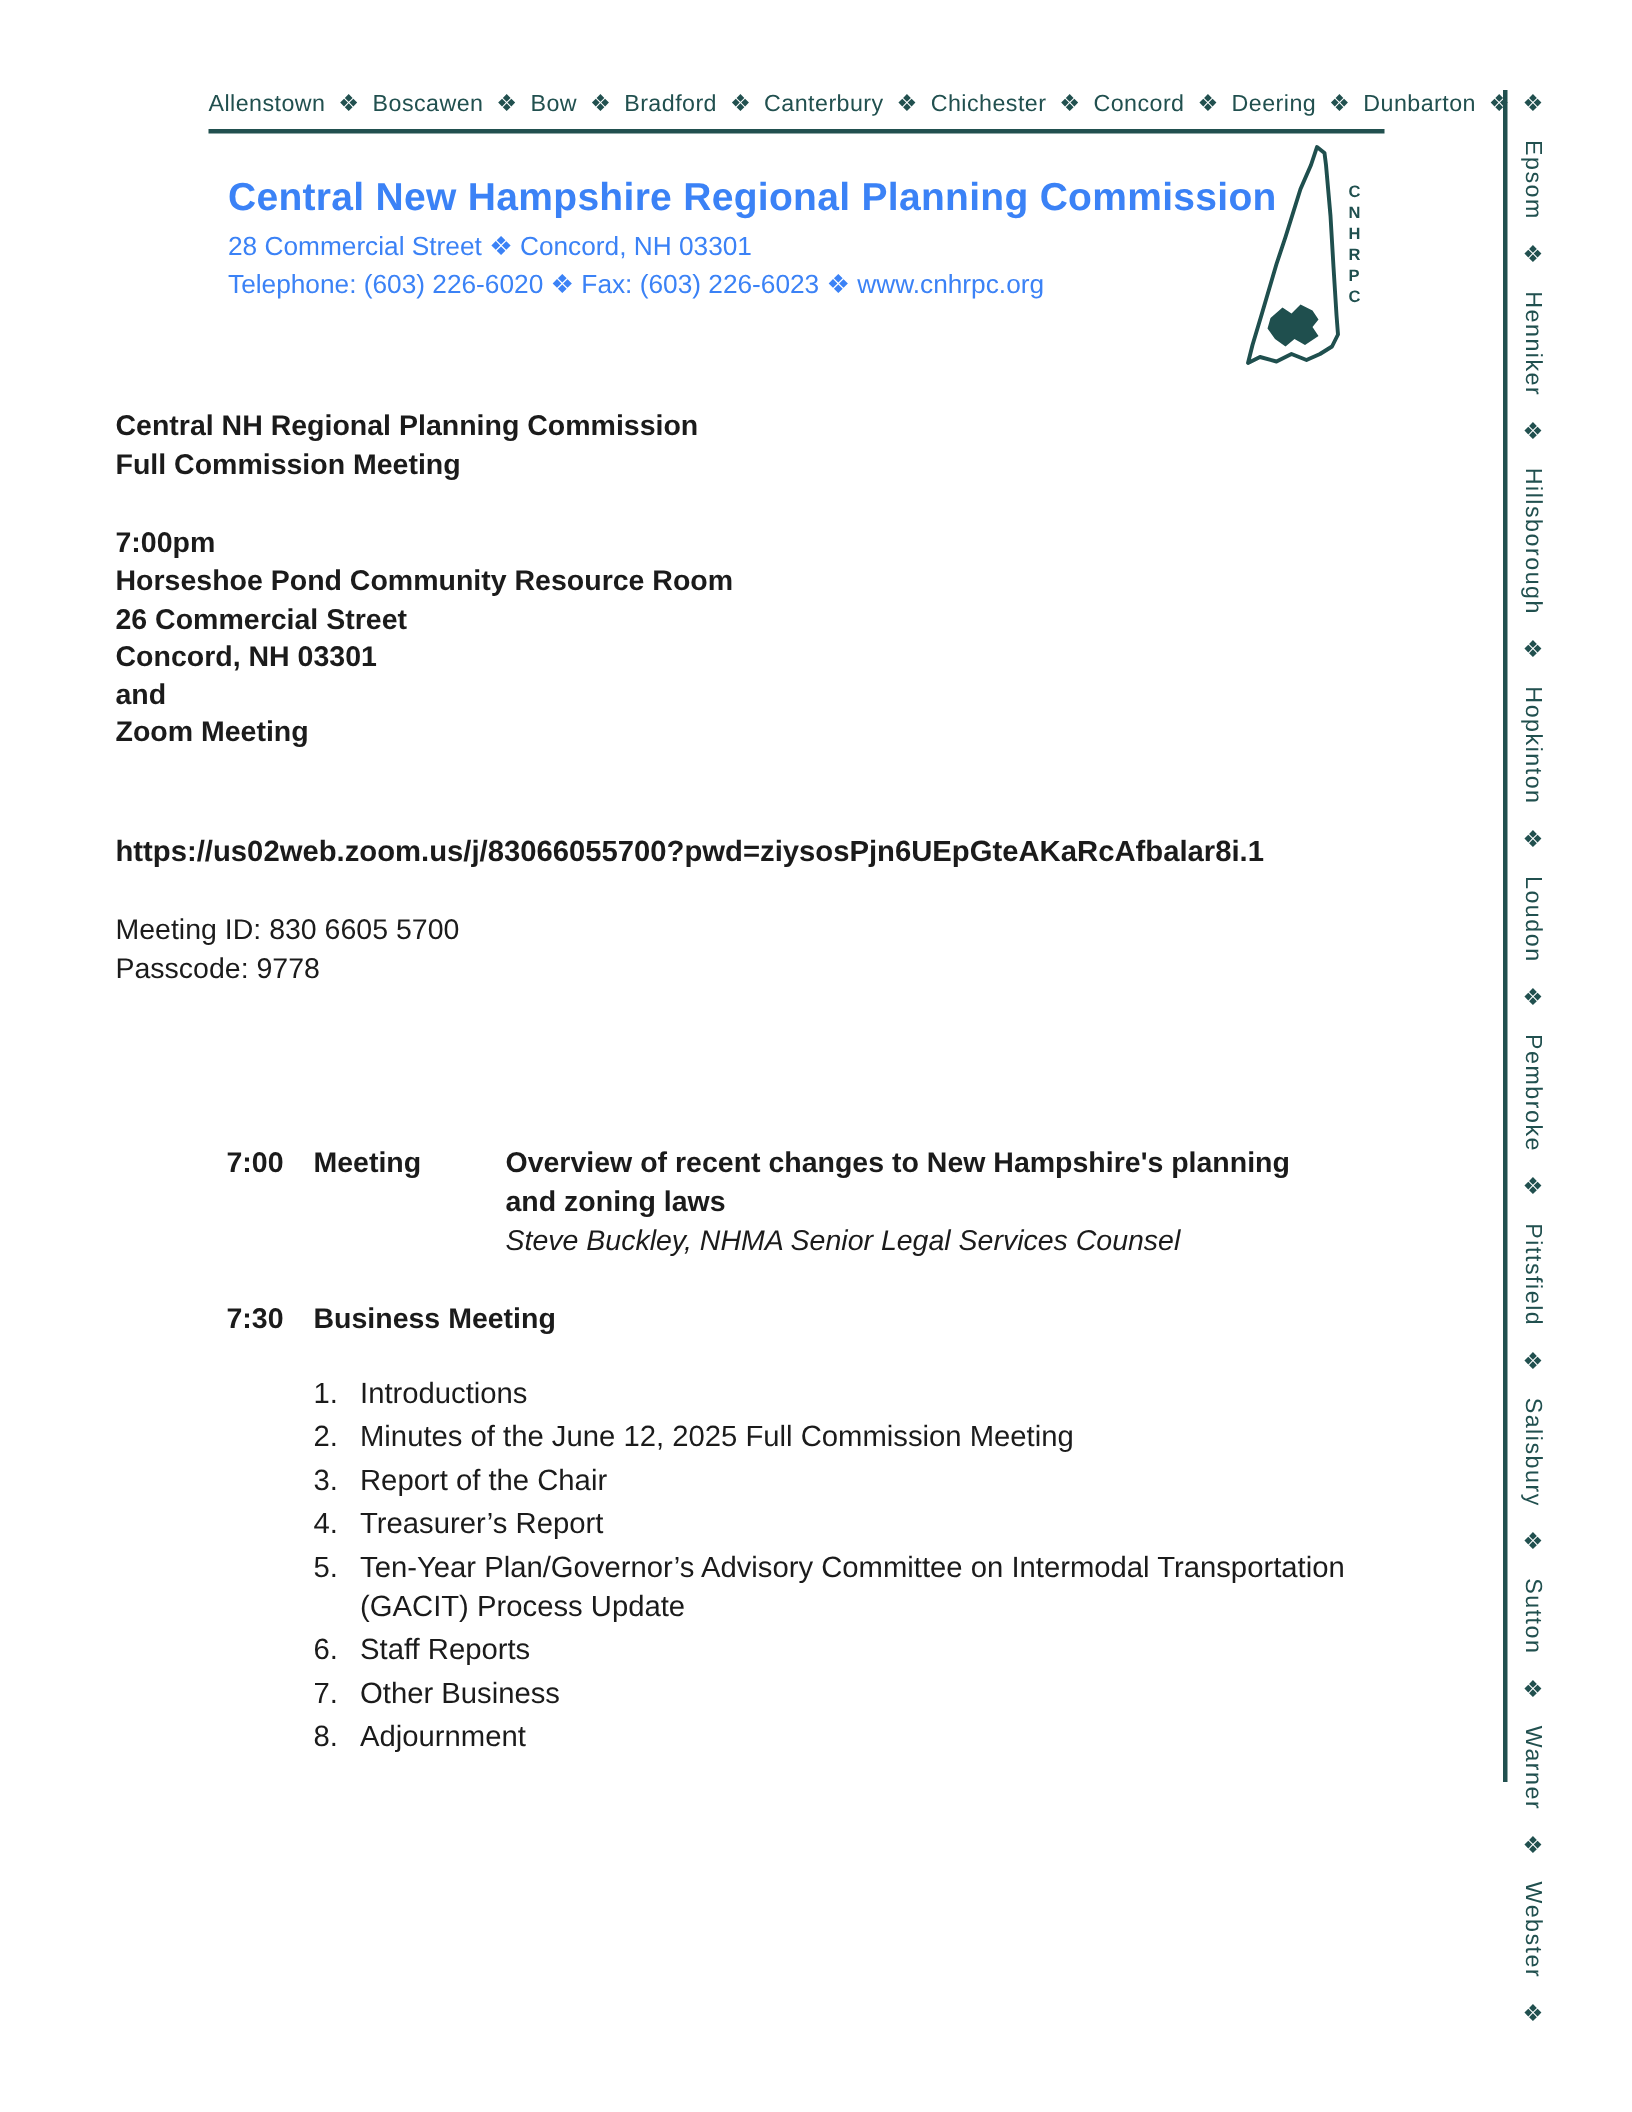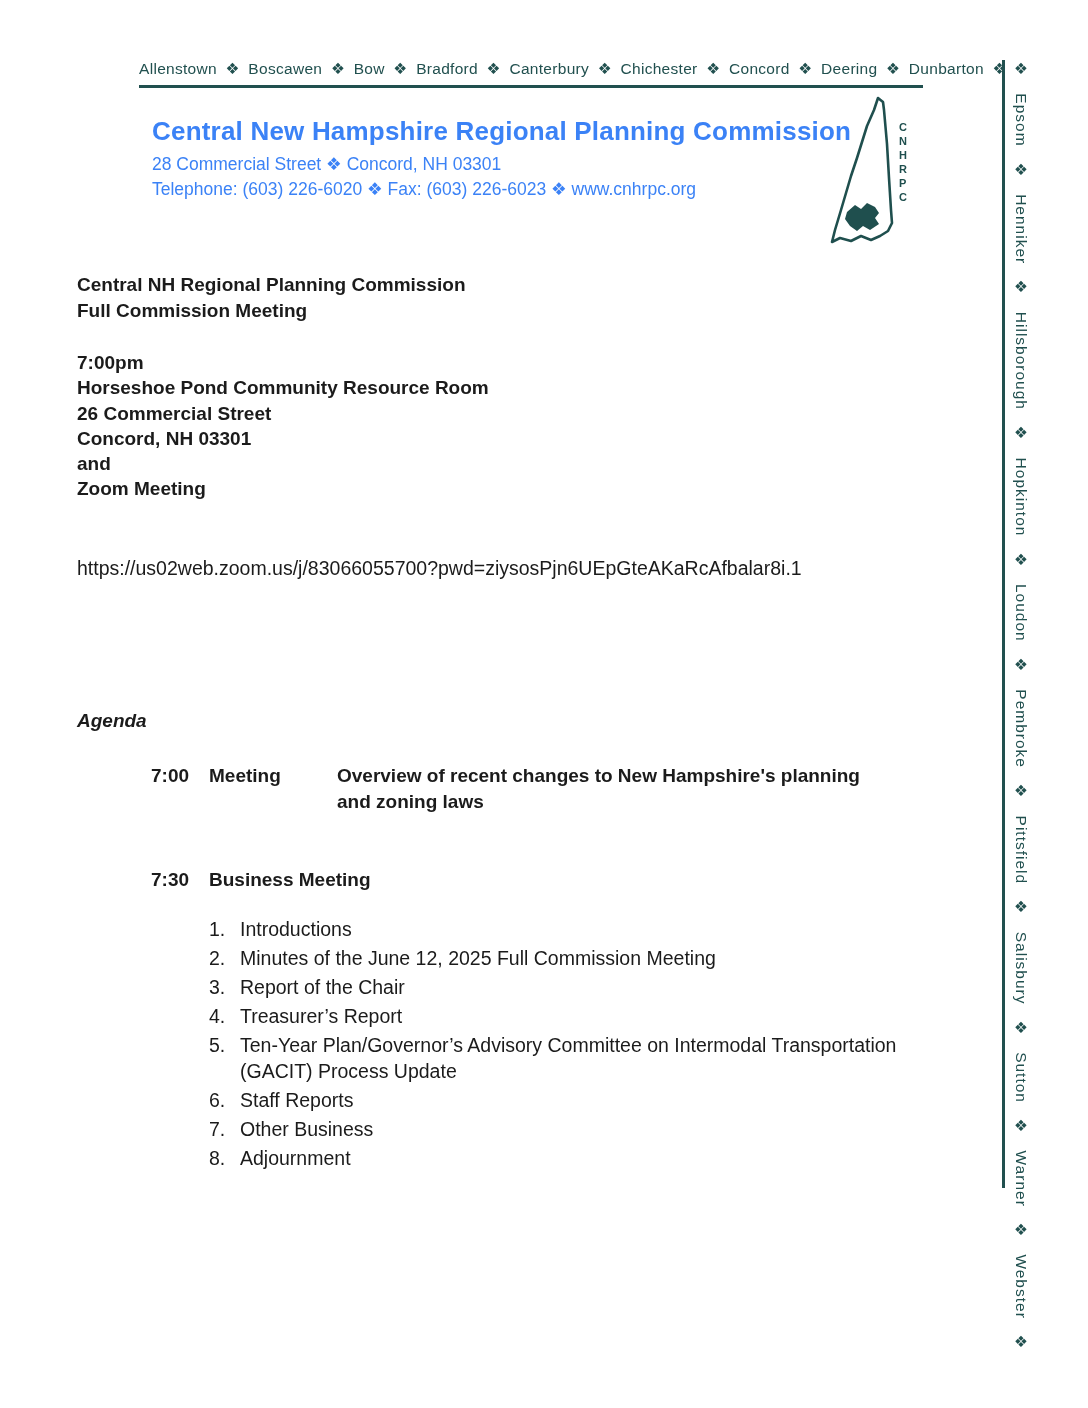--- a/index.html
+++ b/index.html
@@ -45,21 +45,21 @@
   .letterhead { position: absolute; left: 135px; top: 114px; color: #3b82f6; }
   .org-name { font-size: 26px; font-weight: bold; line-height: 34px; letter-spacing: 0.2px; }
   .org-address { font-size: 17.5px; line-height: 25px; margin-top: 4px; }
   .org-contact { font-size: 17.5px; line-height: 25px; }
   .logo { position: absolute; left: 800px; top: 92px; width: 115px; height: 165px; }
 
   
   .centered { position: absolute; left: 60px; width: 970px; text-align: left; }
   .title-block { top: 272px; font-size: 19px; font-weight: bold; line-height: 26px; }
   .when-where { top: 350px; font-size: 19px; font-weight: bold; line-height: 25.3px; }
-  .zoom-url { top: 557px; font-size: 19.5px; font-weight: normal; }
+  .zoom-url { top: 557px; font-size: 19.5px; font-weight: bold; }
   .zoom-ids { top: 608px; font-size: 19px; line-height: 26px; }
   .agenda-heading { top: 710px; font-size: 19px; font-weight: bold; font-style: italic; }
 
   
   .agenda-row { position: absolute; font-size: 19px; line-height: 26px; }
   .row-speaker { top: 763px; left: 0; }
   .row-business { top: 867px; left: 0; }
   .col-time { position: absolute; left: 134px; font-weight: bold; white-space: nowrap; }
   .col-label { position: absolute; left: 192px; font-weight: bold; white-space: nowrap; }
   .col-desc { position: absolute; left: 320px; width: 640px; font-weight: bold; }
@@ -126,29 +126,33 @@
   <div class="centered when-where">
     <div>7:00pm</div>
     <div>Horseshoe Pond Community Resource Room</div>
     <div>26 Commercial Street</div>
     <div>Concord, NH 03301</div>
     <div>and</div>
     <div>Zoom Meeting</div>
   </div>
 
   <div class="centered zoom-url">https://us02web.zoom.us/j/83066055700?pwd=ziysosPjn6UEpGteAKaRcAfbalar8i.1</div>
+  <div class="centered zoom-ids">
+    <div>Meeting ID: 830 6605 5700</div>
+    <div>Passcode: 9778</div>
+  </div>
 
-  <div class="centered agenda-heading">Agenda</div>
 
   <div class="agenda-row row-speaker">
     <span class="col-time">7:00</span>
     <span class="col-label">Meeting</span>
     <span class="col-desc">
       <span>Overview of recent changes to New Hampshire's planning</span><br>
       <span>and zoning laws</span><br>
+      <span class="presenter">Steve Buckley, NHMA Senior Legal Services Counsel</span>
     </span>
   </div>
 
   <div class="agenda-row row-business">
     <span class="col-time">7:30</span>
     <span class="col-label">Business Meeting</span>
   </div>
 
   <ol class="biz-list">
     <li>Introductions</li>

